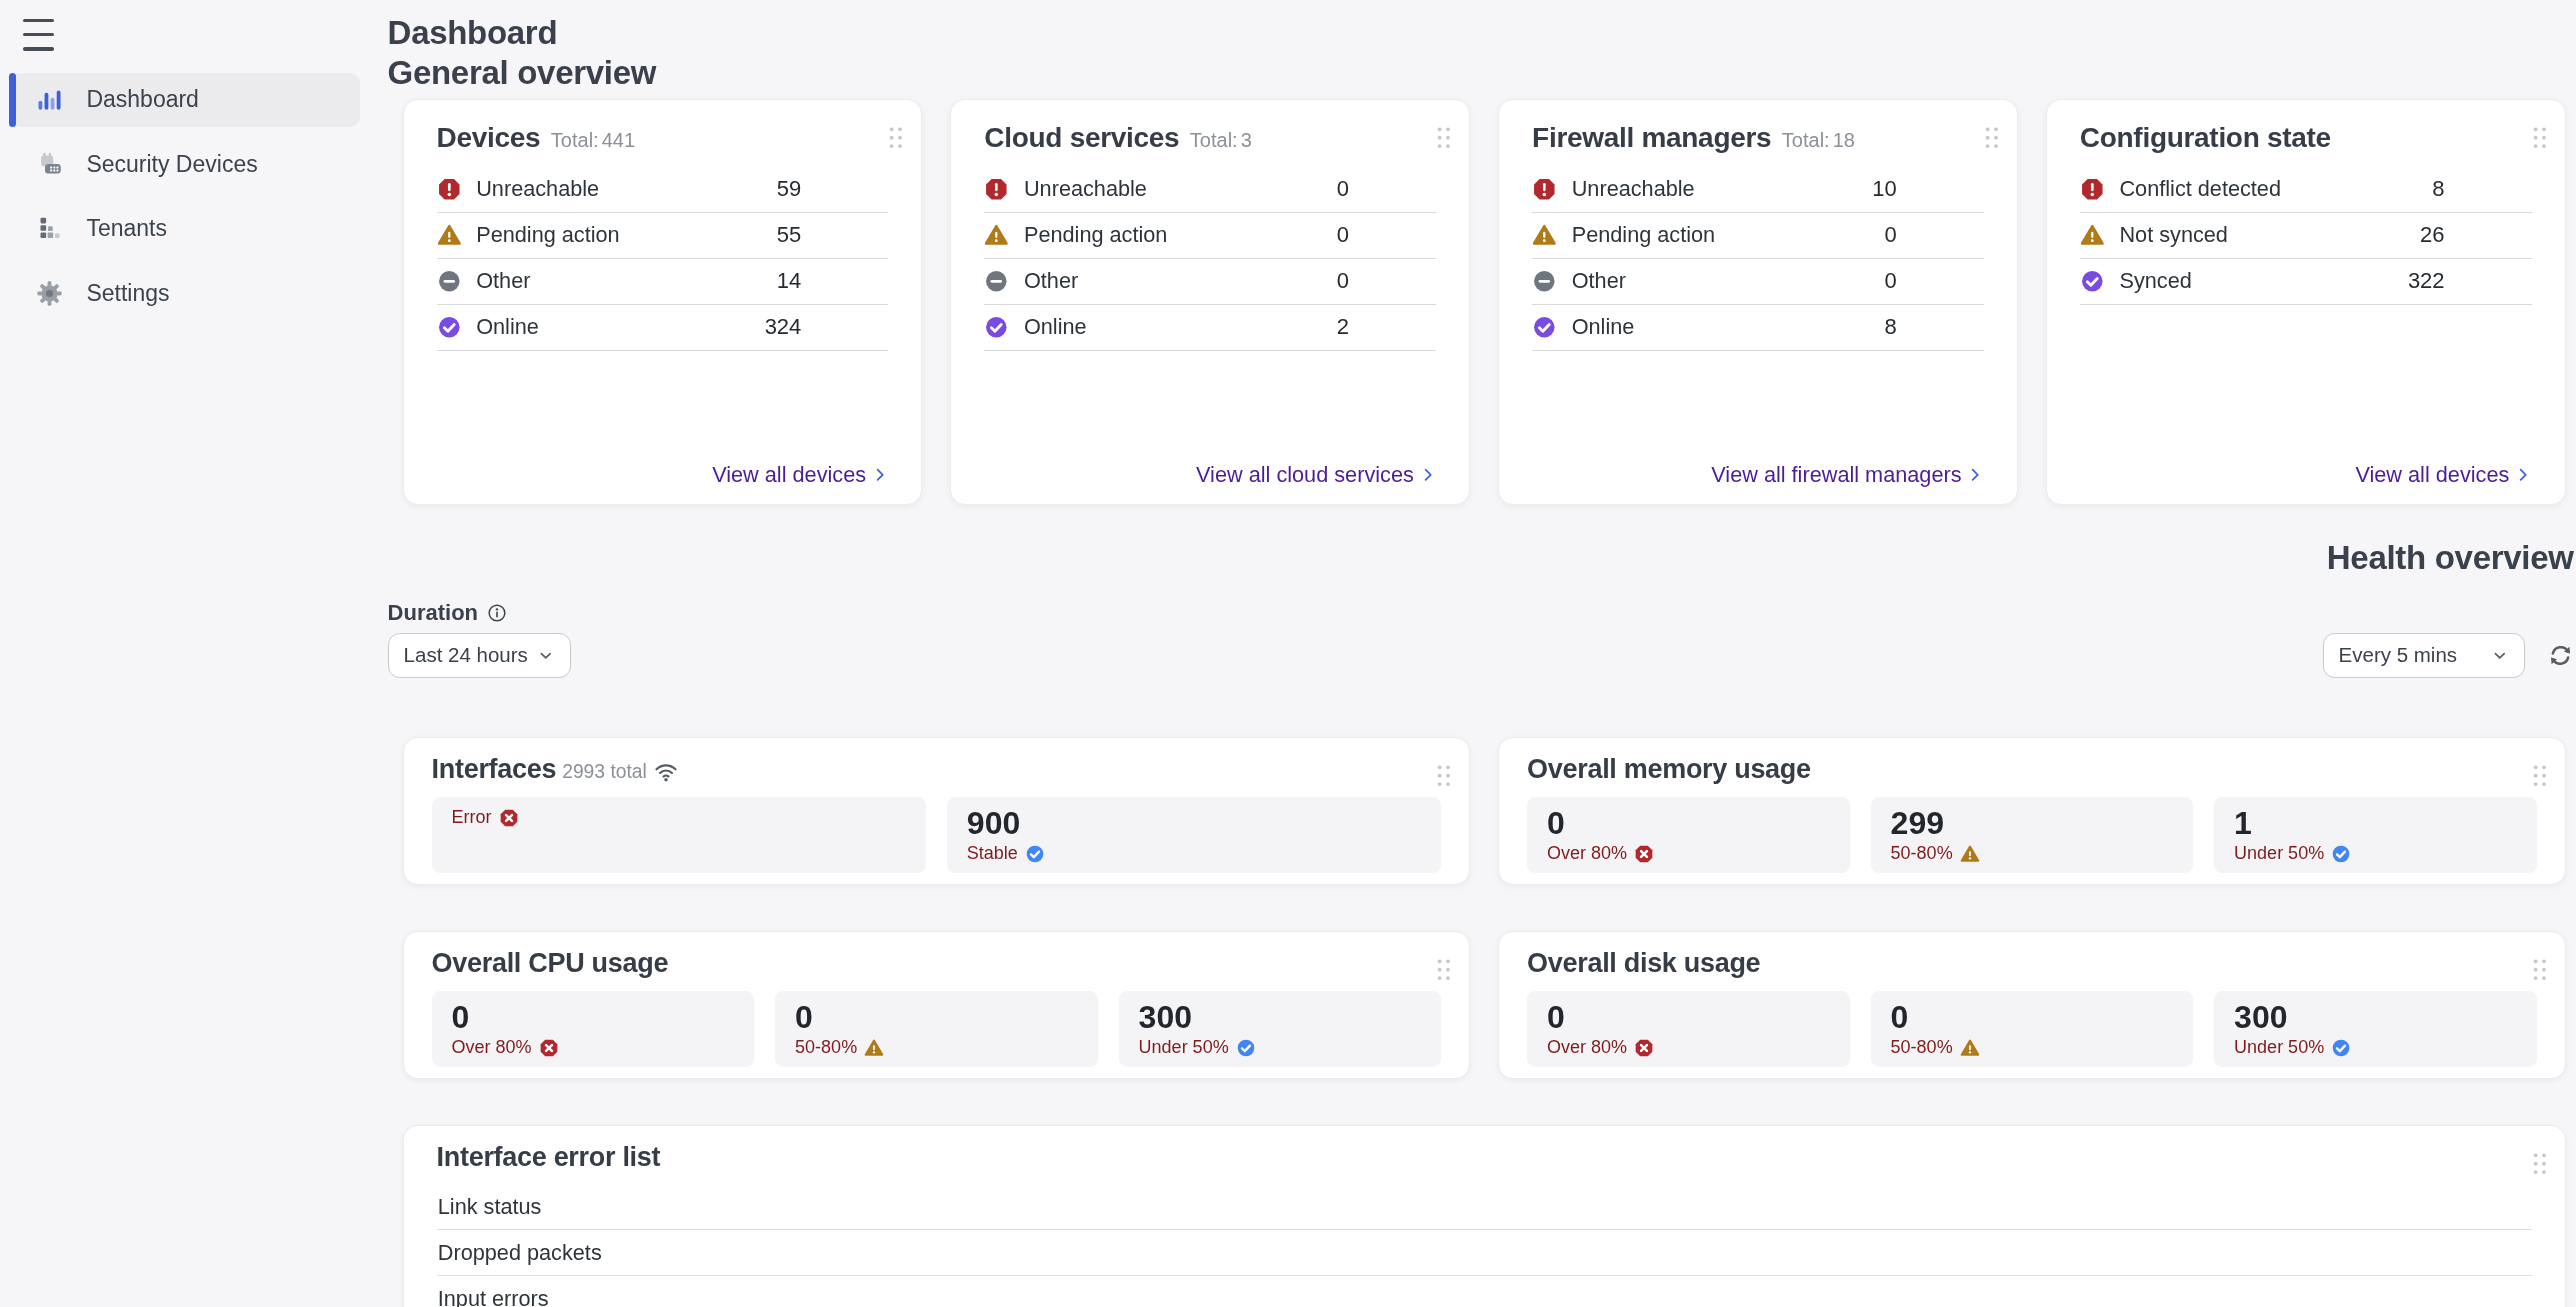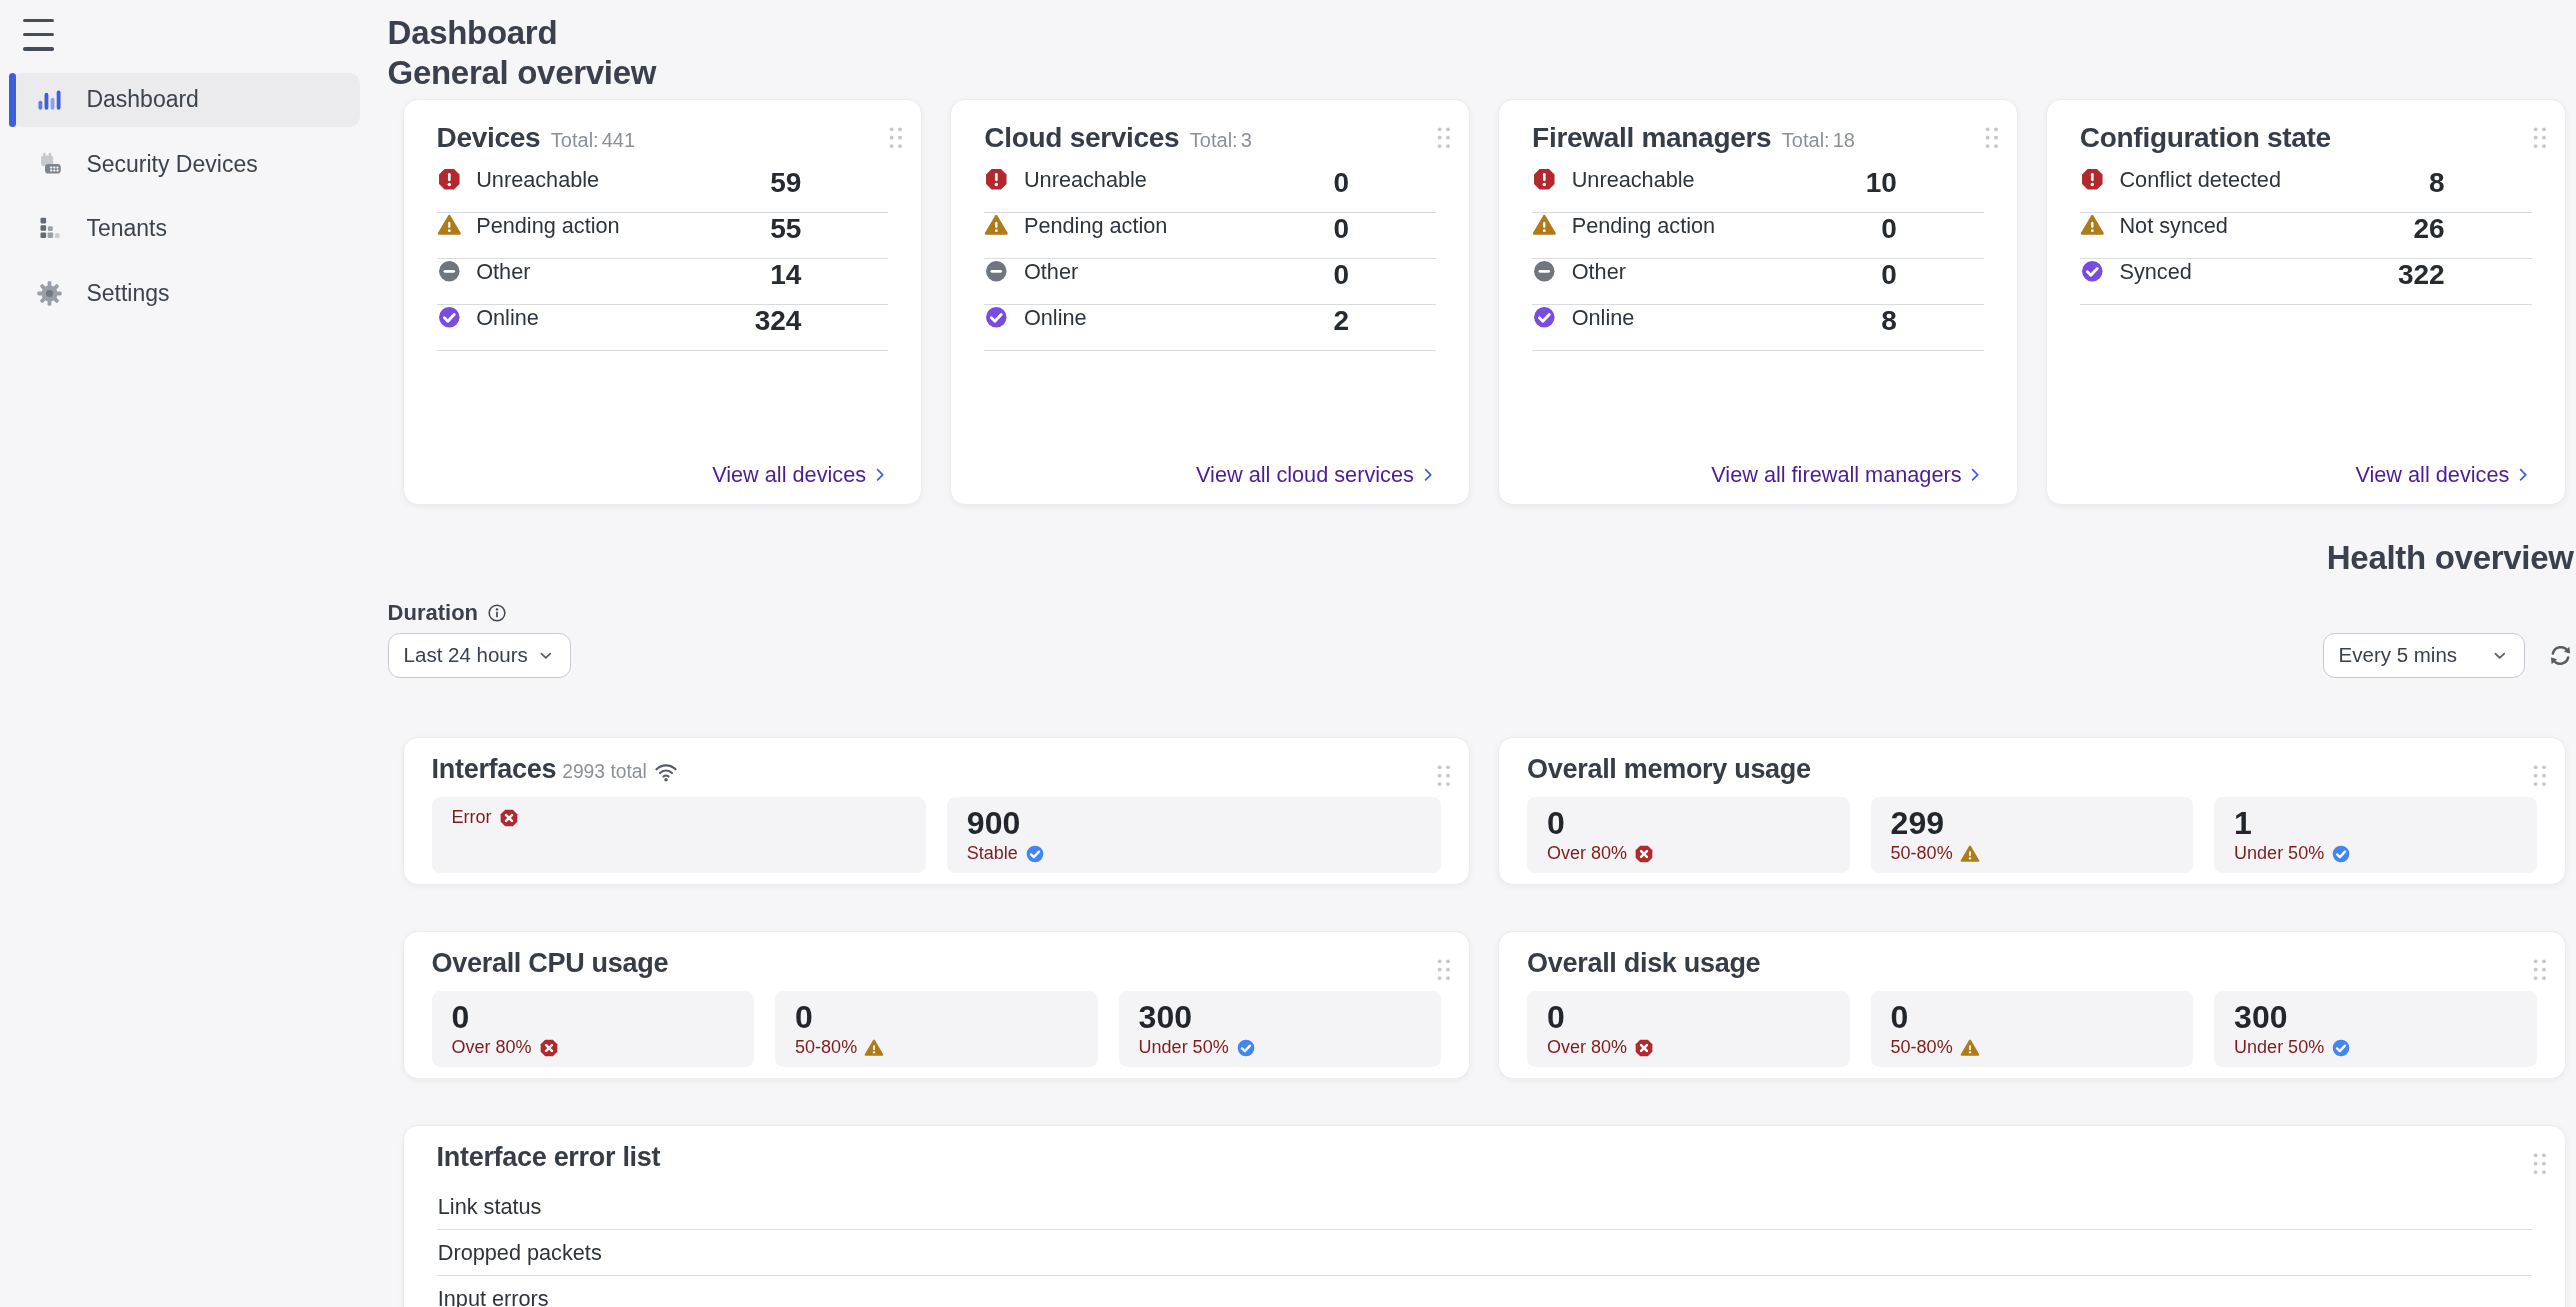--- a/index.html
+++ b/index.html
@@ -35,24 +35,24 @@
 
   .card { background: #ffffff; border: 1.2px solid #ececef; border-radius: 15px; box-shadow: 0 1.8px 5.9px rgba(25,28,33,0.05); position: relative; }
   .handle { position: absolute; top: 26px; right: 16.4px; width: 17.6px; height: 23.4px; cursor: grab; }
 
   
   .ov-card { flex: 1; height: 406px; padding: 22px 33px 16.4px; display: flex; flex-direction: column; }
   .card-title-row { display: flex; align-items: baseline; gap: 10.5px; }
   .card-title { font-size: 28px; font-weight: 700; color: #363d47; letter-spacing: -0.3px; }
   .card-total { font-size: 20px; color: #8b9099; display: flex; gap: 3px; }
   .status-rows { margin-top: 13px; }
-  .status-row { display: flex; height: 46px; border-bottom: 1.2px solid #d9dbde; }
+  .status-row { display: flex; align-items: center; height: 46px; border-bottom: 1.2px solid #d9dbde; }
   .st-icon { width: 24.6px; height: 24.6px; flex: none; }
   .st-label { margin-left: 15px; font-size: 21.7px; color: #2e343c; }
-  .st-value { margin-left: auto; padding-right: 87px; font-size: 28px; font-weight: 700; color: #262b31; }
+  .st-value { margin-left: auto; padding-right: 87px; font-size: 22px; font-weight: 400; color: #262b31; }
   .view-link { margin-top: auto; align-self: flex-end; display: flex; align-items: center; gap: 4.7px; font-size: 21.7px; font-weight: 500; color: #4c1d95; cursor: pointer; text-decoration: none; }
 
   
   .health-title { margin-top: 33px; text-align: right; }
   .duration-row { margin-top: 22px; display: flex; align-items: center; gap: 9.4px; }
   .duration-label { font-size: 22px; font-weight: 700; color: #3a414c; }
   .controls-row { margin-top: 7px; display: flex; align-items: center; justify-content: space-between; width: 2186px; }
   .select { height: 45px; background: #fff; border: 1.8px solid #c7c9ce; border-radius: 11.7px; display: flex; align-items: center; justify-content: space-between; padding: 0 15px; font-size: 20.5px; color: #3a414c; cursor: pointer; }
   .select-left { width: 183px; }
   .select-right { width: 202px; }

